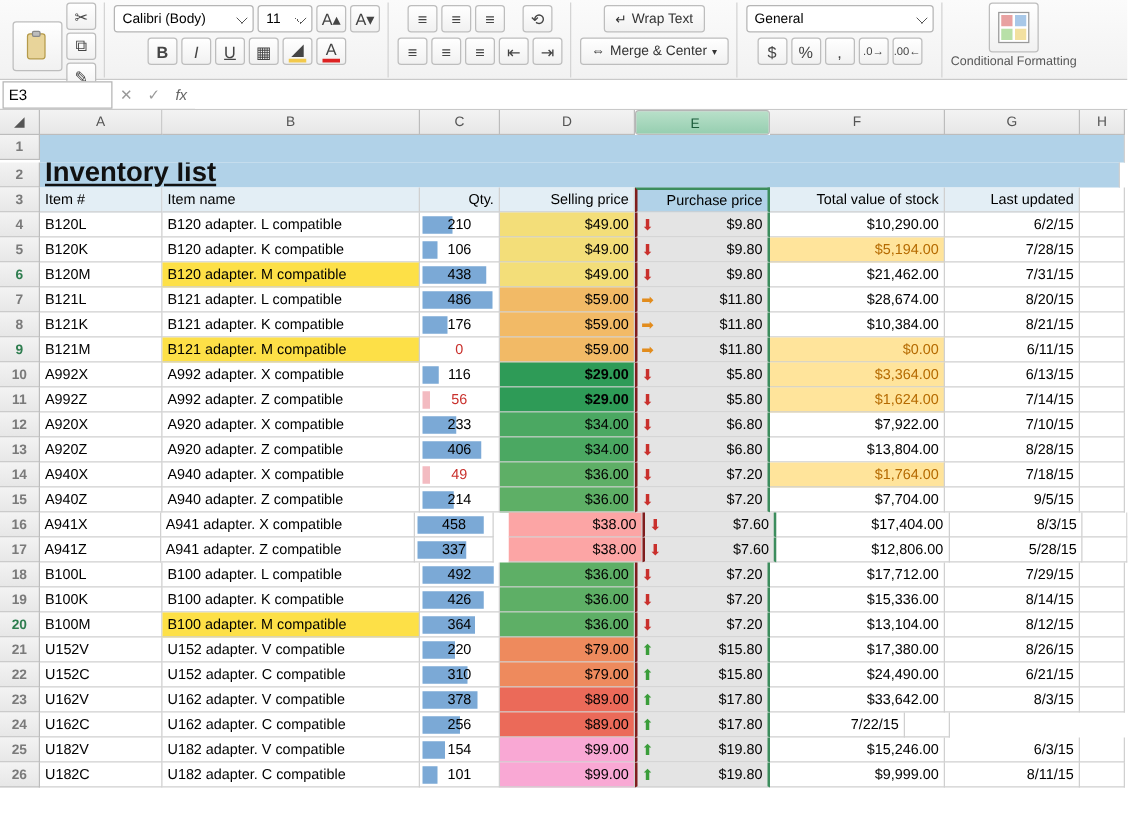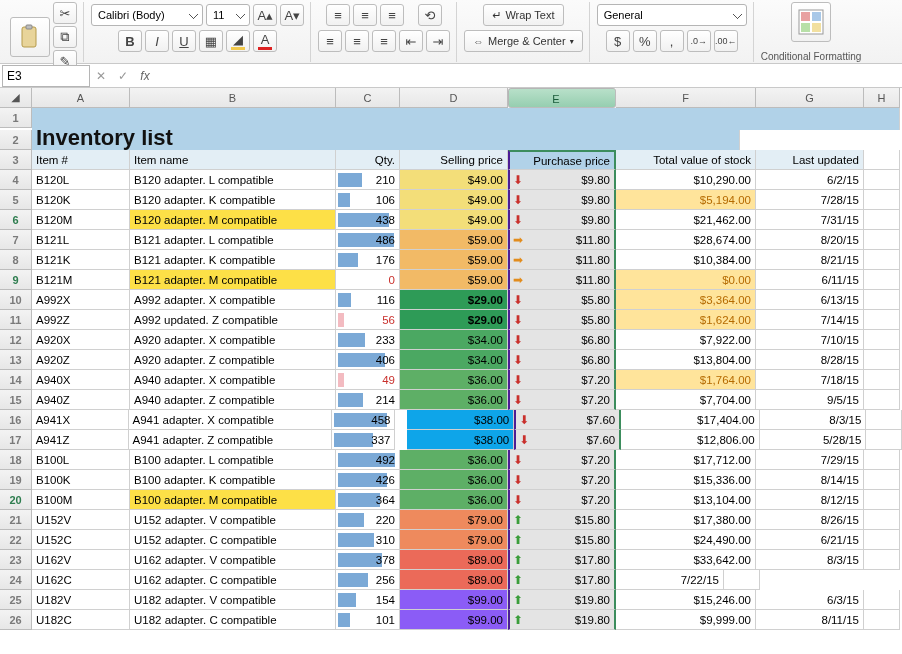--- a/index.html
+++ b/index.html
@@ -1,21 +1,21 @@
 <!DOCTYPE html>
 <html><head>
 <meta charset="utf-8">
 <style>
 * { box-sizing: border-box; margin: 0; padding: 0; }
 body { font-family: "Helvetica Neue", Arial, sans-serif; font-size: 12px; background: #fff; overflow: hidden; width: 902px; height: 654px; }
 
 
 .ribbon { height: 64px; background: linear-gradient(#fbfbfb,#f2f2f2); border-bottom: 1px solid #c9c9c9; display: flex; align-items: flex-start; padding: 2px 4px 0 4px; gap: 1px; }
 .rgroup { display: flex; flex-direction: column; align-items: center; justify-content: flex-start; height: 60px; border-right: 1px solid #d4d4d4; padding: 0 6px; }
-.rgroup:last-child { border-right: none; justify-content: space-between; }
+.rgroup:last-child { border-right: none; }
 .btnrow { display: flex; gap: 3px; align-items: center; }
 .ibtn { width: 24px; height: 22px; border: 1px solid #bdbdbd; background: linear-gradient(#fff,#f1f1f1); border-radius: 3px; display: flex; align-items: center; justify-content: center; font-size: 13px; color: #444; cursor: pointer; }
 .ibtn.big { width: 40px; height: 40px; }
 .rgroup .label { font-size: 10px; color: #555; margin-top: 2px; }
 .sel { height: 22px; border: 1px solid #b5b5b5; background: #fff; border-radius: 3px; font-size: 11px; padding: 0 18px 0 6px; appearance: none; background-image: linear-gradient(45deg,transparent 46%,#555 46%,#555 54%,transparent 54%),linear-gradient(-45deg,transparent 46%,#555 46%,#555 54%,transparent 54%); background-position: right 8px top 9px,right 4px top 9px; background-size: 5px 5px,5px 5px; background-repeat: no-repeat; }
 .biglbl { height: 22px; border: 1px solid #bdbdbd; background: linear-gradient(#fff,#f1f1f1); border-radius: 3px; font-size: 11px; color: #333; padding: 3px 8px; display: flex; align-items: center; gap: 4px; cursor: pointer; }
 
 
 .fxbar { height: 24px; display: flex; border-bottom: 1px solid #c9c9c9; align-items: center; }
 .namebox { width: 88px; height: 22px; border: 1px solid #b5b5b5; margin: 0 0 0 2px; font-size: 12px; padding: 2px 4px; background: #fff; }
@@ -33,33 +33,33 @@
 
 .titlecell { font-size: 22px; font-weight: 700; color: #111; background: #b1d2e8; border-bottom: none; }
 .hdrcell { background: #e3eef5; font-weight: 400; color: #000; }
 .itemgreen { background: #fde047; }
 .right { justify-content: flex-end; }
 
 
 .qtycell { position: relative; padding: 2px 4px; }
 .qtybar { position: absolute; left: 2px; top: 3px; height: 14px; background: #7ba9d6; }
 .qtybar.pink { background: #f3bbc1; }
-.qtyval { position: relative; text-align: right; width: 100%; }
+.qtyval { position: relative; text-align: center; width: 100%; }
 
 
 .sp { justify-content: flex-end; font-variant-numeric: tabular-nums; }
-.sp-29 { background:#2e9b57;font-weight:bold; } .sp-34 { background:#4ba862; } .sp-36 { background:#5eaf66; } .sp-38 { background:#0ea5e9;margin-left:12px; }
-.sp-49 { background:#f3de79; } .sp-59 { background:#f2ba66; } .sp-79 { background:#ee8a5d; } .sp-89 { background:#eb6a59; } .sp-99 { background:#8b5cf6;padding-left:16px; }
+.sp-29 { background:#2e9b57;font-weight:bold; } .sp-34 { background:#4ba862; } .sp-36 { background:#5eaf66; } .sp-38 { background:#fca5a5;margin-left:12px; }
+.sp-49 { background:#f3de79; } .sp-59 { background:#f2ba66; } .sp-79 { background:#ee8a5d; } .sp-89 { background:#eb6a59; } .sp-99 { background:#f9a8d4;padding-left:16px; }
 
 
 .pp { justify-content: flex-end; background: #e4e4e4; position: relative; padding-left: 18px; }
 .pp .arrow { position: absolute; left: 3px; top: 3px; font-size: 12px; line-height: 14px; }
 .ared { color: #c9302c; } .agreen { color: #3a9d3a; } .aorg { color: #e28c1d; }
 .selcol-outl { border-right: 2px solid #3c8d5d; }
-.selcol-outl2 { border-left: 2px solid #4c1d95; }
+.selcol-outl2 { border-left: 2px solid #7f1d1d; }
 .seltop { border-top: 2px solid #3c8d5d; }
 .ehdr { background: #b1d2e8; }
 
 .tv { justify-content: flex-end; text-align: center; }
 .tv-yel { background: #ffe49b; color: #b56a00; }
 
 .lu { justify-content: flex-end; }
 
 .rownum { font-weight: 700; color: #7a7a7a; }
 
@@ -196,21 +196,21 @@
     <div class="ch wH">H</div>
   </div>
 
   <div id="rows">
       <div class="datarow">
         <div class="rowhdr rownum">1</div>
         <div class="cell titlecell" style="width: 868px; height: 22px; border-bottom: none;"></div>
       </div>
       <div class="datarow">
         <div class="rowhdr rownum">2</div>
-        <div class="cell titlecell" style="width: 708px; height: 20px; padding-bottom: 6px;">Inventory list</div>
+        <div class="cell titlecell" style="width: 864px; height: 20px; padding-bottom: 6px; text-decoration: underline;">Inventory list</div>
       </div>
       <div class="datarow">
         <div class="rowhdr rownum">3</div>
         <div class="cell hdrcell wA">Item #</div>
         <div class="cell hdrcell wB">Item name</div>
         <div class="cell hdrcell wC right">Qty.</div>
         <div class="cell hdrcell wD right">Selling price</div>
         <div class="cell hdrcell wE right selcol-outl selcol-outl2 seltop ehdr">Purchase price</div>
         <div class="cell hdrcell wF right">Total value of stock</div>
         <div class="cell hdrcell wG right">Last updated</div>
@@ -310,21 +310,21 @@
         </div>
         <div class="cell wD sp sp-29">$29.00</div>
         <div class="cell wE pp selcol-outl selcol-outl2"><span class="arrow ared">⬇</span>$5.80</div>
         <div class="cell wF tv tv-yel">$3,364.00</div>
         <div class="cell wG lu">6/13/15</div>
         <div class="cell wH"></div>
       </div>
       <div class="datarow">
         <div class="rowhdr rownum">11</div>
         <div class="cell wA">A992Z</div>
-        <div class="cell wB">A992 updated. Z compatible</div>
+        <div class="cell wB">A992 adapter. Z compatible</div>
         <div class="cell wC qtycell right">
           <div class="qtybar pink" style="width: 6.496px;"></div>
           <div class="qtyval" style="color: rgb(201, 48, 44);">56</div>
         </div>
         <div class="cell wD sp sp-29">$29.00</div>
         <div class="cell wE pp selcol-outl selcol-outl2"><span class="arrow ared">⬇</span>$5.80</div>
         <div class="cell wF tv tv-yel">$1,624.00</div>
         <div class="cell wG lu">7/14/15</div>
         <div class="cell wH"></div>
       </div>

